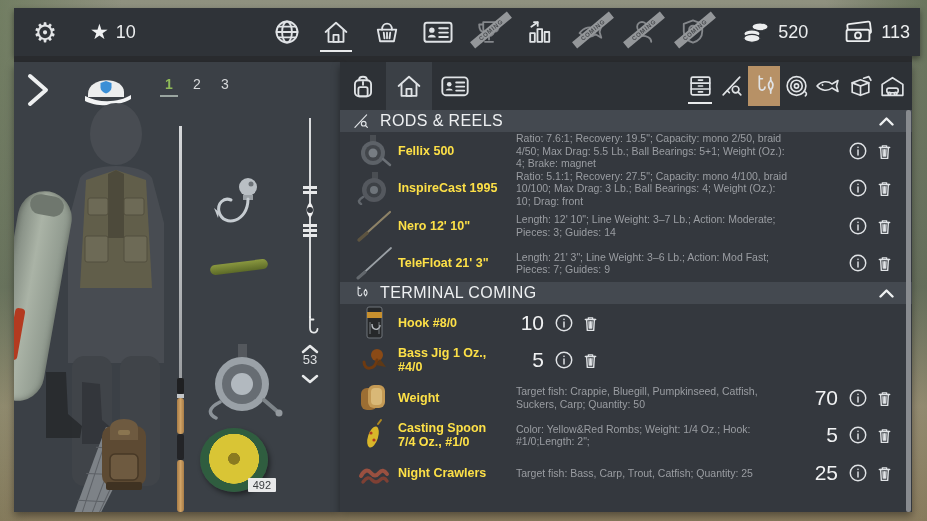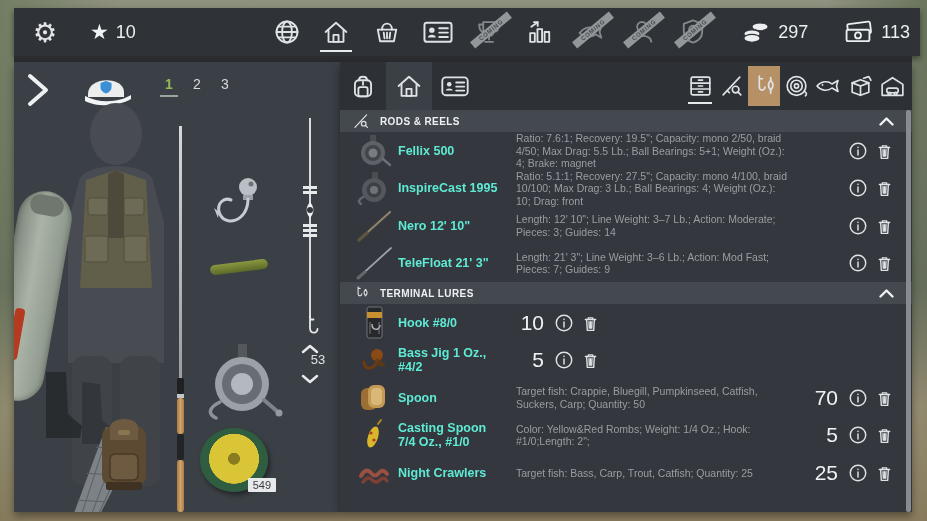--- a/index.html
+++ b/index.html
@@ -57,38 +57,38 @@
   .spool-item{position:absolute;left:186px;top:366px;width:72px;height:70px;cursor:pointer}
   .spool-disc{width:68px;height:64px;border-radius:50%;
       background:radial-gradient(circle at 50% 48%, #8a7a20 0 12%, #d9c535 13% 52%, #2f5d3f 53% 78%, #254b33 79% 100%);
       box-shadow:2px 3px 5px rgba(0,0,0,.45)}
   .spool-badge{position:absolute;right:-4px;bottom:6px;background:#e8e9ea;color:#3a3d40;font-size:11px;padding:1px 5px;border-radius:1px}
   .rig-col{position:absolute;left:276px;top:50px;width:40px;height:340px}
   .rig-line{position:absolute;left:19px;top:6px;width:2px;height:200px;background:#d9dbdd}
   .rig-bar{position:absolute;left:13px;width:14px;height:2.5px;background:#e6e8e9}
   .rig-hook{position:absolute;left:10px;top:204px}
   .depth-up{position:absolute;left:11px;top:228px;cursor:pointer}
-  .depth-val{position:absolute;left:8px;top:240px;width:40px;text-align:center;color:#dfe1e3;font-size:13px}
+  .depth-val{position:absolute;left:0;top:240px;width:40px;text-align:center;color:#dfe1e3;font-size:13px}
   .depth-down{position:absolute;left:11px;top:258px;cursor:pointer}
   .rig-float{position:absolute;left:11px;top:88px}
   
   .ptabbar{height:48px;background:#2d3136;display:flex;align-items:center;position:relative}
   .ptab{width:46px;height:48px;display:flex;align-items:center;justify-content:center;cursor:pointer;position:relative}
   .ptab.active{background:#3b4046}
   .filters{position:absolute;right:4px;top:0;height:48px;display:flex;align-items:center}
   .filt{width:32px;height:40px;display:flex;align-items:center;justify-content:center;cursor:pointer;position:relative}
   .filt.active{background:#b79166}
   .filt .underbar{bottom:2px;width:24px}
   .list{height:402px;background:#34383e;position:relative;overflow:hidden;display:flex;flex-direction:column}
   .scrollbar{position:absolute;right:1px;top:0;width:5px;height:100%;background:#888b8f;border-radius:2px;cursor:pointer;z-index:5}
   .sec{height:22px;min-height:22px;background:#444950;display:flex;align-items:center;padding:0 18px 0 12px;gap:9px;cursor:pointer}
-  .sec .t{flex:1;font-size:10px;font-weight:bold;color:#eef0f2;letter-spacing:.4px}
+  .sec .t{flex:1;font-size:16px;font-weight:normal;color:#eef0f2;letter-spacing:.4px}
   .row{height:37.5px;min-height:37.5px;display:flex;align-items:center;padding:0 14px 0 10px;cursor:pointer}
   .thumb{width:48px;min-width:48px;display:flex;align-items:center;justify-content:center}
-  .iname{width:106px;min-width:106px;font-weight:bold;font-size:12.5px;color:#5eead4;line-height:1.15}
+  .iname{width:106px;min-width:106px;font-weight:bold;font-size:12.5px;color:#fde047;line-height:1.15}
   .idesc{flex:1;font-size:10.5px;color:#9a9da2;line-height:12.4px;padding:0 10px 0 12px;max-height:37px;overflow:hidden}
   .iqty{width:40px;min-width:40px;text-align:right;font-size:21px;color:#f1f2f3;padding-right:6px}
   .act{width:27px;min-width:27px;display:flex;align-items:center;justify-content:center;cursor:pointer}
 </style>
 </head>
 <body>
 
 <div class="stage">
 
   <div class="topbar">
@@ -182,21 +182,21 @@
 
     <div class="tb-right">
       <div class="money-cluster">
         <svg width="30" height="30" viewBox="0 0 26 26">
           <g fill="#eceeef" stroke="#2f3338" stroke-width="1">
             <ellipse cx="16.5" cy="8.5" rx="7" ry="3.4"></ellipse>
             <ellipse cx="9.5" cy="14.5" rx="7" ry="3.4"></ellipse>
             <ellipse cx="9.5" cy="18.5" rx="7" ry="3.4"></ellipse>
           </g>
         </svg>
-        <span class="tb-num">297</span>
+        <span class="tb-num">520</span>
       </div>
       <div class="money-cluster">
         <svg width="32" height="28" viewBox="0 0 28 24">
           <g stroke="#eceeef" fill="none" stroke-width="1.6">
             <rect x="5" y="4" width="20" height="10" rx="1.5" transform="rotate(-7 15 9)"></rect>
             <rect x="4" y="10" width="20" height="10" rx="1.5" fill="#2f3338"></rect>
             <circle cx="14" cy="15" r="2.6"></circle>
           </g>
         </svg>
         <span class="tb-num">113</span>
@@ -307,21 +307,21 @@
         <circle cx="40" cy="40" r="11" fill="#b2b9bf"></circle>
         <circle cx="40" cy="40" r="4" fill="#7d8archive389" opacity="0"></circle>
         <path d="M18 58 C6 64 6 70 14 74" stroke="#8b9298" stroke-width="3.5" fill="none" stroke-linecap="round"></path>
         <path d="M62 56 L76 68" stroke="#7d8489" stroke-width="4" stroke-linecap="round"></path>
         <circle cx="77" cy="69" r="3.5" fill="#93999e"></circle>
       </svg>
     </div>
 
     <div class="spool-item">
       <div class="spool-disc"></div>
-      <div class="spool-badge">549</div>
+      <div class="spool-badge">492</div>
     </div>
 
     <div class="rig-col">
       <div class="rig-line"></div>
       <div class="rig-bar" style="top:74px"></div>
       <div class="rig-bar" style="top:79px"></div>
       <div class="rig-float">
         <svg width="18" height="22" viewBox="0 0 18 22">
           <path d="M9 2 C13.5 7 13.5 13 9 18 C4.5 13 4.5 7 9 2 Z" fill="#f0f1f2"></path>
           <circle cx="9" cy="10" r="3" fill="#34383e"></circle>
@@ -573,21 +573,21 @@
               <line x1="12.7" y1="9.5" x2="12.4" y2="17"></line>
           </svg>
         </div>
       </div>
 
       <div class="sec">
         <svg class="ic" width="19" height="19" viewBox="0 0 28 26">
           <path d="M9 3 V13 C9 17.5 14 17.5 14.5 13.5 M9 5.5 h3"></path>
           <path d="M20 7 C23 10.5 23 13.5 20 16.5 C17 13.5 17 10.5 20 7 Z"></path>
         </svg>
-        <span class="t">TERMINAL LURES</span>
+        <span class="t">TERMINAL COMING</span>
         <svg width="15" height="9" viewBox="0 0 15 9">
           <polyline points="1.5,7.5 7.5,1.5 13.5,7.5" stroke="#eef0f2" stroke-width="2.4" fill="none" stroke-linecap="round" stroke-linejoin="round"></polyline>
         </svg>
       </div>
 
       <div class="row">
         <div class="thumb">
           <svg width="40" height="34" viewBox="0 0 40 34">
             <rect x="13" y="1" width="15" height="31" rx="2" fill="#26282a" stroke="#6f747a" stroke-width="1"></rect>
             <rect x="13" y="6" width="15" height="6" fill="#c8902e"></rect>
@@ -619,21 +619,21 @@
 
 
       <div class="row">
         <div class="thumb">
           <svg width="40" height="34" viewBox="0 0 40 34">
             <circle cx="23" cy="12" r="6" fill="#8a4a16"></circle>
             <path d="M23 17 C21 27 10 28 10 19" stroke="#6e3a10" stroke-width="3" fill="none" stroke-linecap="round"></path>
             <path d="M26 16 L32 24 L22 22 Z" fill="#5e3916"></path>
           </svg>
         </div>
-        <div class="iname">Bass Jig 1 Oz., #4/2</div>
+        <div class="iname">Bass Jig 1 Oz., #4/0</div>
         <div class="iqty">5</div>
         <div class="act">
           <svg class="ic" width="20" height="20" viewBox="0 0 22 22">
             <circle cx="11" cy="11" r="8.5"></circle>
               <line x1="11" y1="10" x2="11" y2="15.5"></line>
               <circle cx="11" cy="7" r=".9" fill="#e0e3e6" stroke="none"></circle>
           </svg>
         </div>
         <div class="act">
           <svg class="ic" width="19" height="20" viewBox="0 0 22 22">
@@ -648,21 +648,21 @@
       </div>
 
       <div class="row">
         <div class="thumb">
           <svg width="40" height="34" viewBox="0 0 40 34">
             <rect x="7" y="7" width="16" height="22" rx="6" fill="#9c6e33"></rect>
             <rect x="14" y="4" width="17" height="23" rx="6" fill="#c49a55"></rect>
             <rect x="17" y="7" width="11" height="17" rx="4" fill="#d9b877"></rect>
           </svg>
         </div>
-        <div class="iname">Spoon</div>
+        <div class="iname">Weight</div>
         <div class="idesc">Target fish: Crappie, Bluegill, Pumpkinseed, Catfish, Suckers, Carp; Quantity: 50</div>
         <div class="iqty">70</div>
         <div class="act">
           <svg class="ic" width="20" height="20" viewBox="0 0 22 22">
             <circle cx="11" cy="11" r="8.5"></circle>
               <line x1="11" y1="10" x2="11" y2="15.5"></line>
               <circle cx="11" cy="7" r=".9" fill="#e0e3e6" stroke="none"></circle>
           </svg>
         </div>
         <div class="act">

